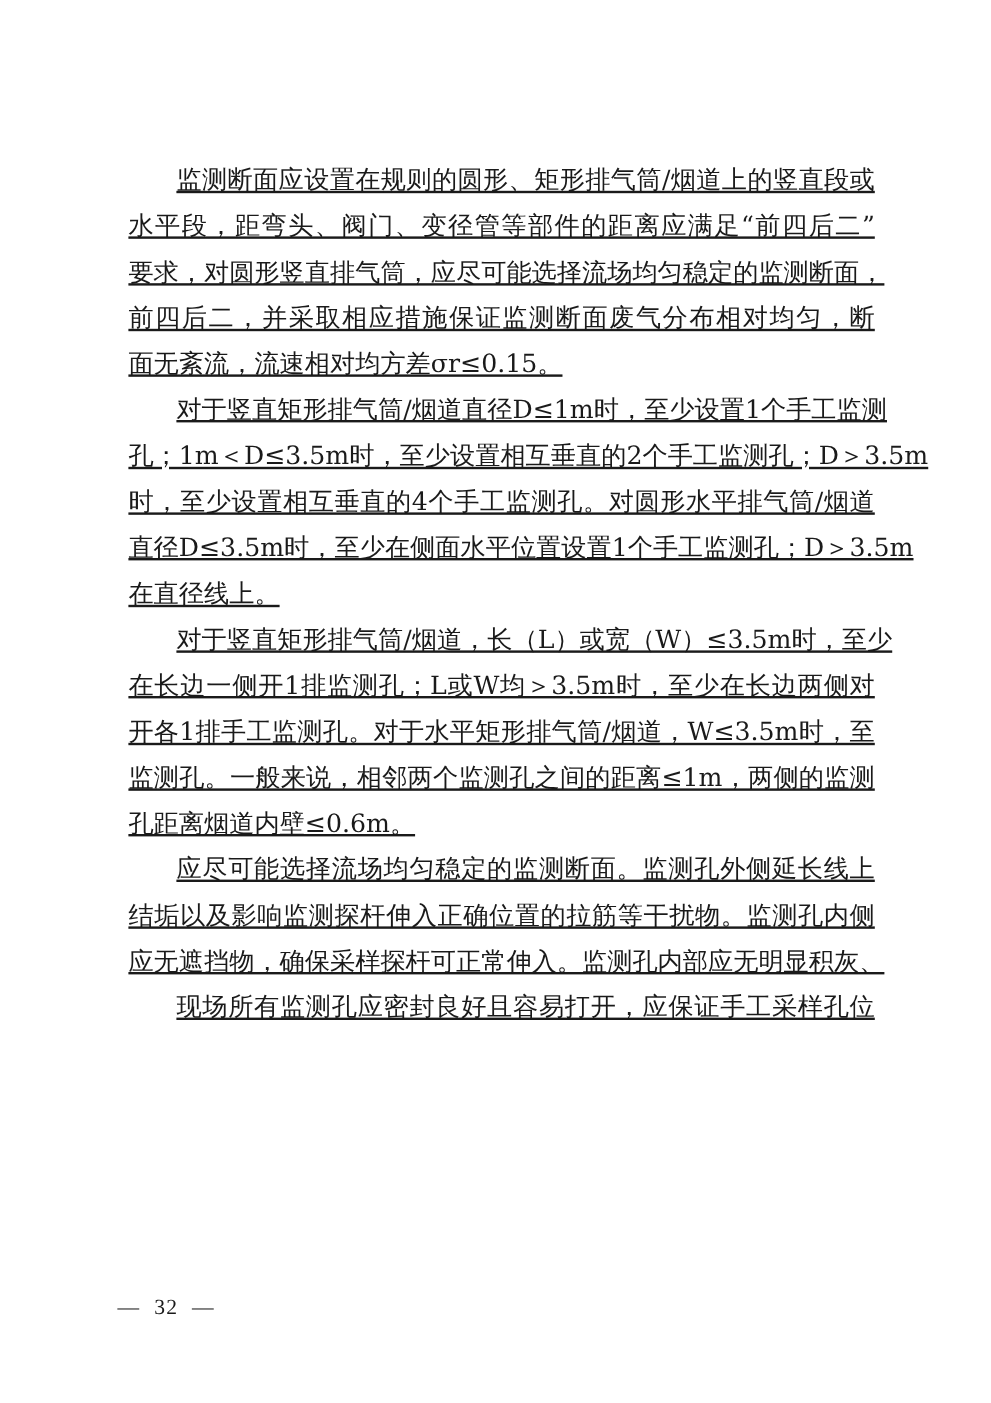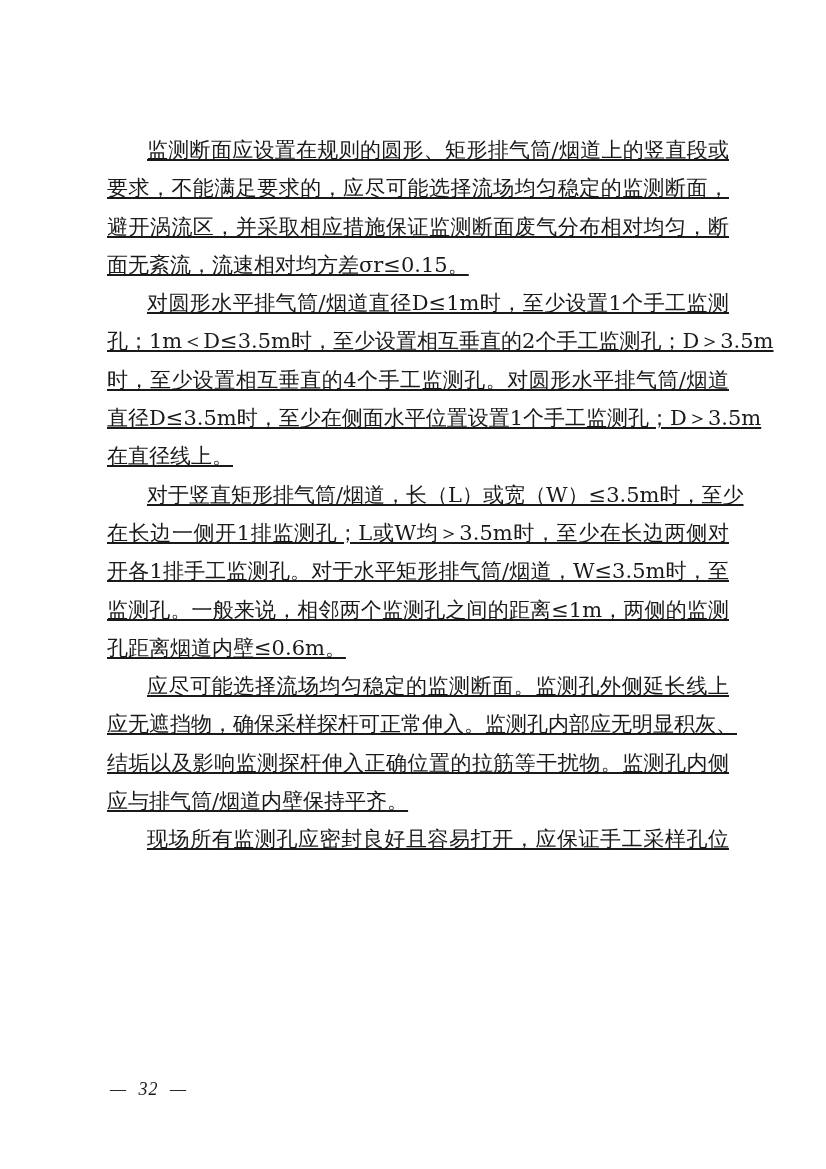--- a/index.html
+++ b/index.html
@@ -33,66 +33,65 @@
       text-decoration: underline;
     }
     .line.last {
       text-align-last: left;
     }
     .line.indent {
       padding-left: 40px;
     }
     .page-number {
       position: absolute;
-      left: 104px;
+      left: 92px;
       top: 1079px;
       font-family: "Liberation Serif", "DejaVu Serif", serif;
       font-size: 18px;
       color: #1a1a1a;
       letter-spacing: 1px;
-      font-style: italic;
     }
     .page-number .dash {
       display: inline-block;
       margin: 0 6px;
     }
   </style>
 </head>
 <body>
 
 <div class="page">
 
   <div class="paragraph">
     <div class="line indent">监测断面应设置在规则的圆形、矩形排气筒/烟道上的竖直段或</div>
-    <div class="line">要求，不能满足要求的，应尽可能选择流场均匀稳定的监测断面，</div>
-    <div class="line">避开涡流区，并采取相应措施保证监测断面废气分布相对均匀，断</div>
+    <div class="line">水平段，距弯头、阀门、变径管等部件的距离应满足“前四后二”</div>
+    <div class="line">要求，对圆形竖直排气筒，应尽可能选择流场均匀稳定的监测断面，</div>
+    <div class="line">前四后二，并采取相应措施保证监测断面废气分布相对均匀，断</div>
     <div class="line last">面无紊流，流速相对均方差σr≤0.15。</div>
   </div>
 
   <div class="paragraph">
-    <div class="line indent">对圆形水平排气筒/烟道直径D≤1m时，至少设置1个手工监测</div>
+    <div class="line indent">对于竖直矩形排气筒/烟道直径D≤1m时，至少设置1个手工监测</div>
     <div class="line">孔；1m＜D≤3.5m时，至少设置相互垂直的2个手工监测孔；D＞3.5m</div>
     <div class="line">时，至少设置相互垂直的4个手工监测孔。对圆形水平排气筒/烟道</div>
     <div class="line">直径D≤3.5m时，至少在侧面水平位置设置1个手工监测孔；D＞3.5m</div>
     <div class="line last">在直径线上。</div>
   </div>
 
   <div class="paragraph">
     <div class="line indent">对于竖直矩形排气筒/烟道，长（L）或宽（W）≤3.5m时，至少</div>
     <div class="line">在长边一侧开1排监测孔；L或W均＞3.5m时，至少在长边两侧对</div>
     <div class="line">开各1排手工监测孔。对于水平矩形排气筒/烟道，W≤3.5m时，至</div>
     <div class="line">监测孔。一般来说，相邻两个监测孔之间的距离≤1m，两侧的监测</div>
     <div class="line last">孔距离烟道内壁≤0.6m。</div>
   </div>
 
   <div class="paragraph">
     <div class="line indent">应尽可能选择流场均匀稳定的监测断面。监测孔外侧延长线上</div>
+    <div class="line">结垢以及影响监测探杆伸入正确位置的拉筋等干扰物。监测孔内侧</div>
     <div class="line">应无遮挡物，确保采样探杆可正常伸入。监测孔内部应无明显积灰、</div>
-    <div class="line">结垢以及影响监测探杆伸入正确位置的拉筋等干扰物。监测孔内侧</div>
-    <div class="line last">应与排气筒/烟道内壁保持平齐。</div>
   </div>
 
   <div class="paragraph">
     <div class="line indent">现场所有监测孔应密封良好且容易打开，应保证手工采样孔位</div>
   </div>
 
 </div>
 
 <div class="page-number">
   <span class="dash">—</span>

